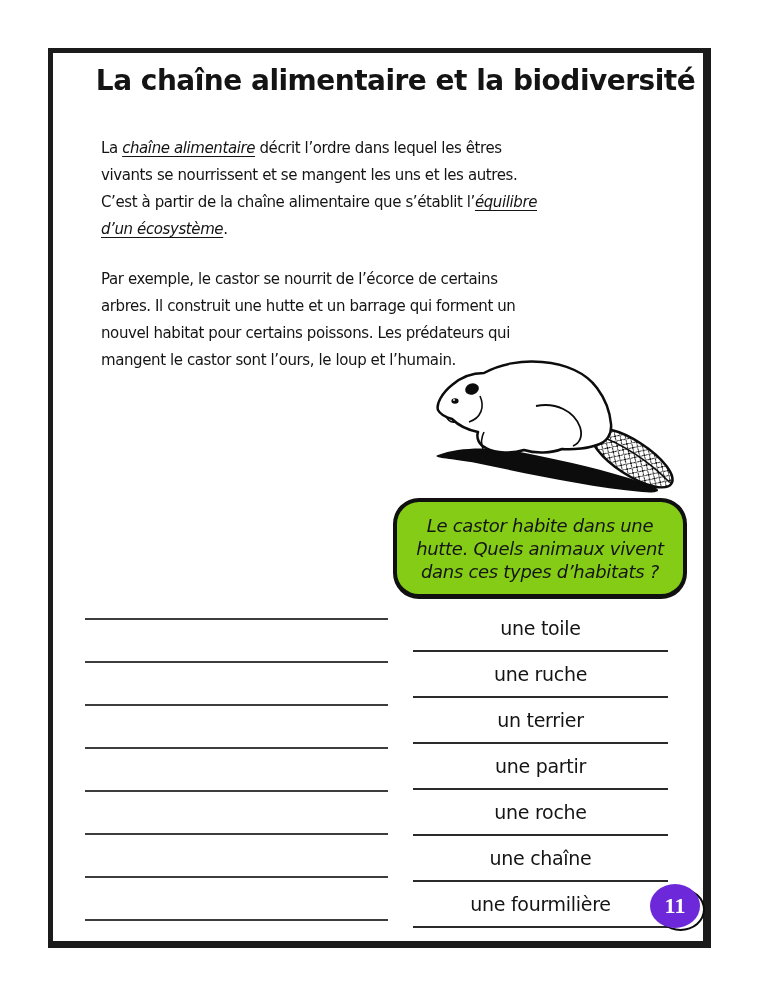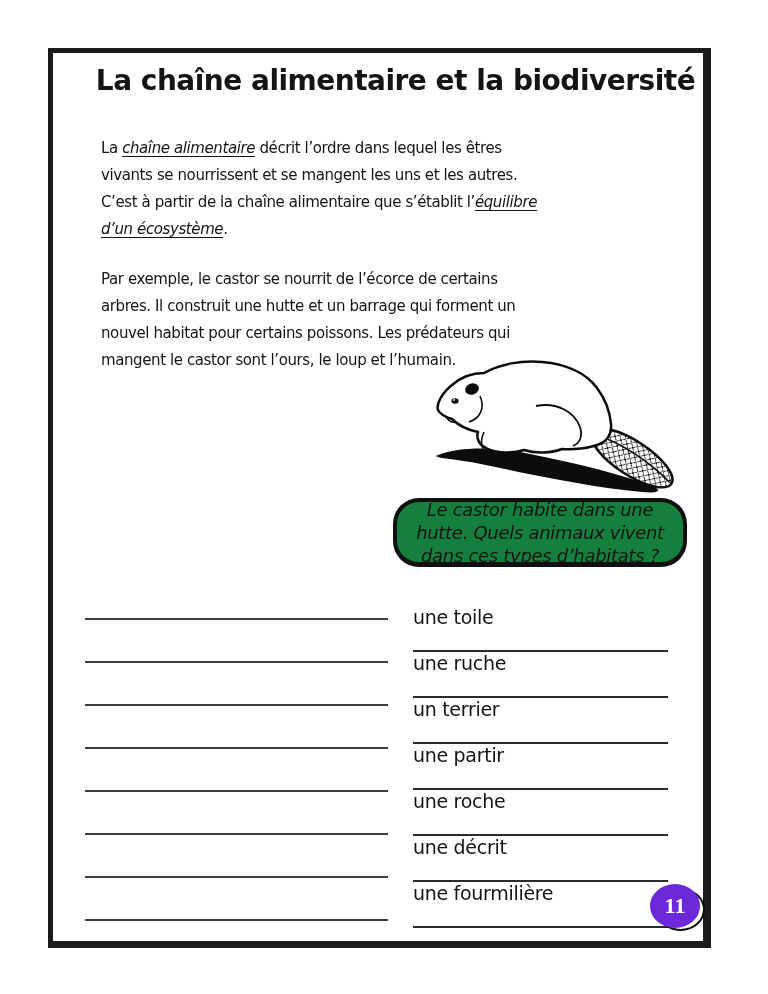--- a/index.html
+++ b/index.html
@@ -21,36 +21,36 @@
   .para {
     position: absolute; margin: 16px; font-size: 15px; line-height: 27px;
     white-space: pre; letter-spacing: -0.4px;
   }
   .intro    { left: 85px; top: 119px; }
   .example  { left: 85px; top: 250px; }
   .question { left: 85px; top: 386px; }
   .iu { font-style: italic; text-decoration: underline; text-underline-offset: 3px; }
   .beaver { position: absolute; left: 424px; top: 358px; width: 280px; height: 138px; }
   .bubble {
-    position: absolute; left: 393px; top: 498px; width: 294px; height: 69px;
+    position: absolute; left: 393px; top: 498px; width: 294px; height: 101px;
     box-sizing: border-box; border: 4px solid #101010; border-bottom-width: 5px;
     border-radius: 26px; display: flex; align-items: center; justify-content: center;
-    background: #15803d;
+    background: #84cc16;
   }
   .bubble p {
     margin: 0; font-style: italic; font-size: 18px; line-height: 23px;
     text-align: center; white-space: pre; letter-spacing: -0.3px;
   }
   .wlines { position: absolute; left: 85px; top: 577px; width: 303px; }
   .wline  { height: 41px; border-bottom: 2px solid #3d3d3d; }
   .opts   { position: absolute; left: 413px; top: 606px; width: 255px; }
   .opt {
     height: 46px; border-bottom: 2px solid #2a2a2a; box-sizing: border-box;
-    display: flex; align-items: flex-end; 
-    padding-bottom: 22px; font-size: 19px; letter-spacing: -0.3px;
+    display: flex; align-items: flex-end; justify-content: center;
+    padding-bottom: 11px; font-size: 19px; letter-spacing: -0.3px;
   }
   .pagenum { position: absolute; left: 650px; top: 884px; width: 62px; height: 52px; z-index: 5; }
   .pagenum .ring {
     position: absolute; left: 6px; top: 4px; width: 49px; height: 43px;
     border: 2.5px solid #0b0b0b; border-radius: 50%; box-sizing: border-box;
   }
   .pagenum .disc {
     position: absolute; left: 0; top: 0; width: 50px; height: 44px;
     background: #6d28d9; border-radius: 50%;
     display: flex; align-items: center; justify-content: center;
@@ -141,21 +141,21 @@
       <div class="opt">
         <span>un terrier</span>
       </div>
       <div class="opt">
         <span>une partir</span>
       </div>
       <div class="opt">
         <span>une roche</span>
       </div>
       <div class="opt">
-        <span>une décrit</span>
+        <span>une chaîne</span>
       </div>
       <div class="opt">
         <span>une fourmilière</span>
       </div>
     </div>
 
   <div class="pagenum">
     <div class="ring"></div>
     <div class="disc">
       <span>11</span>

